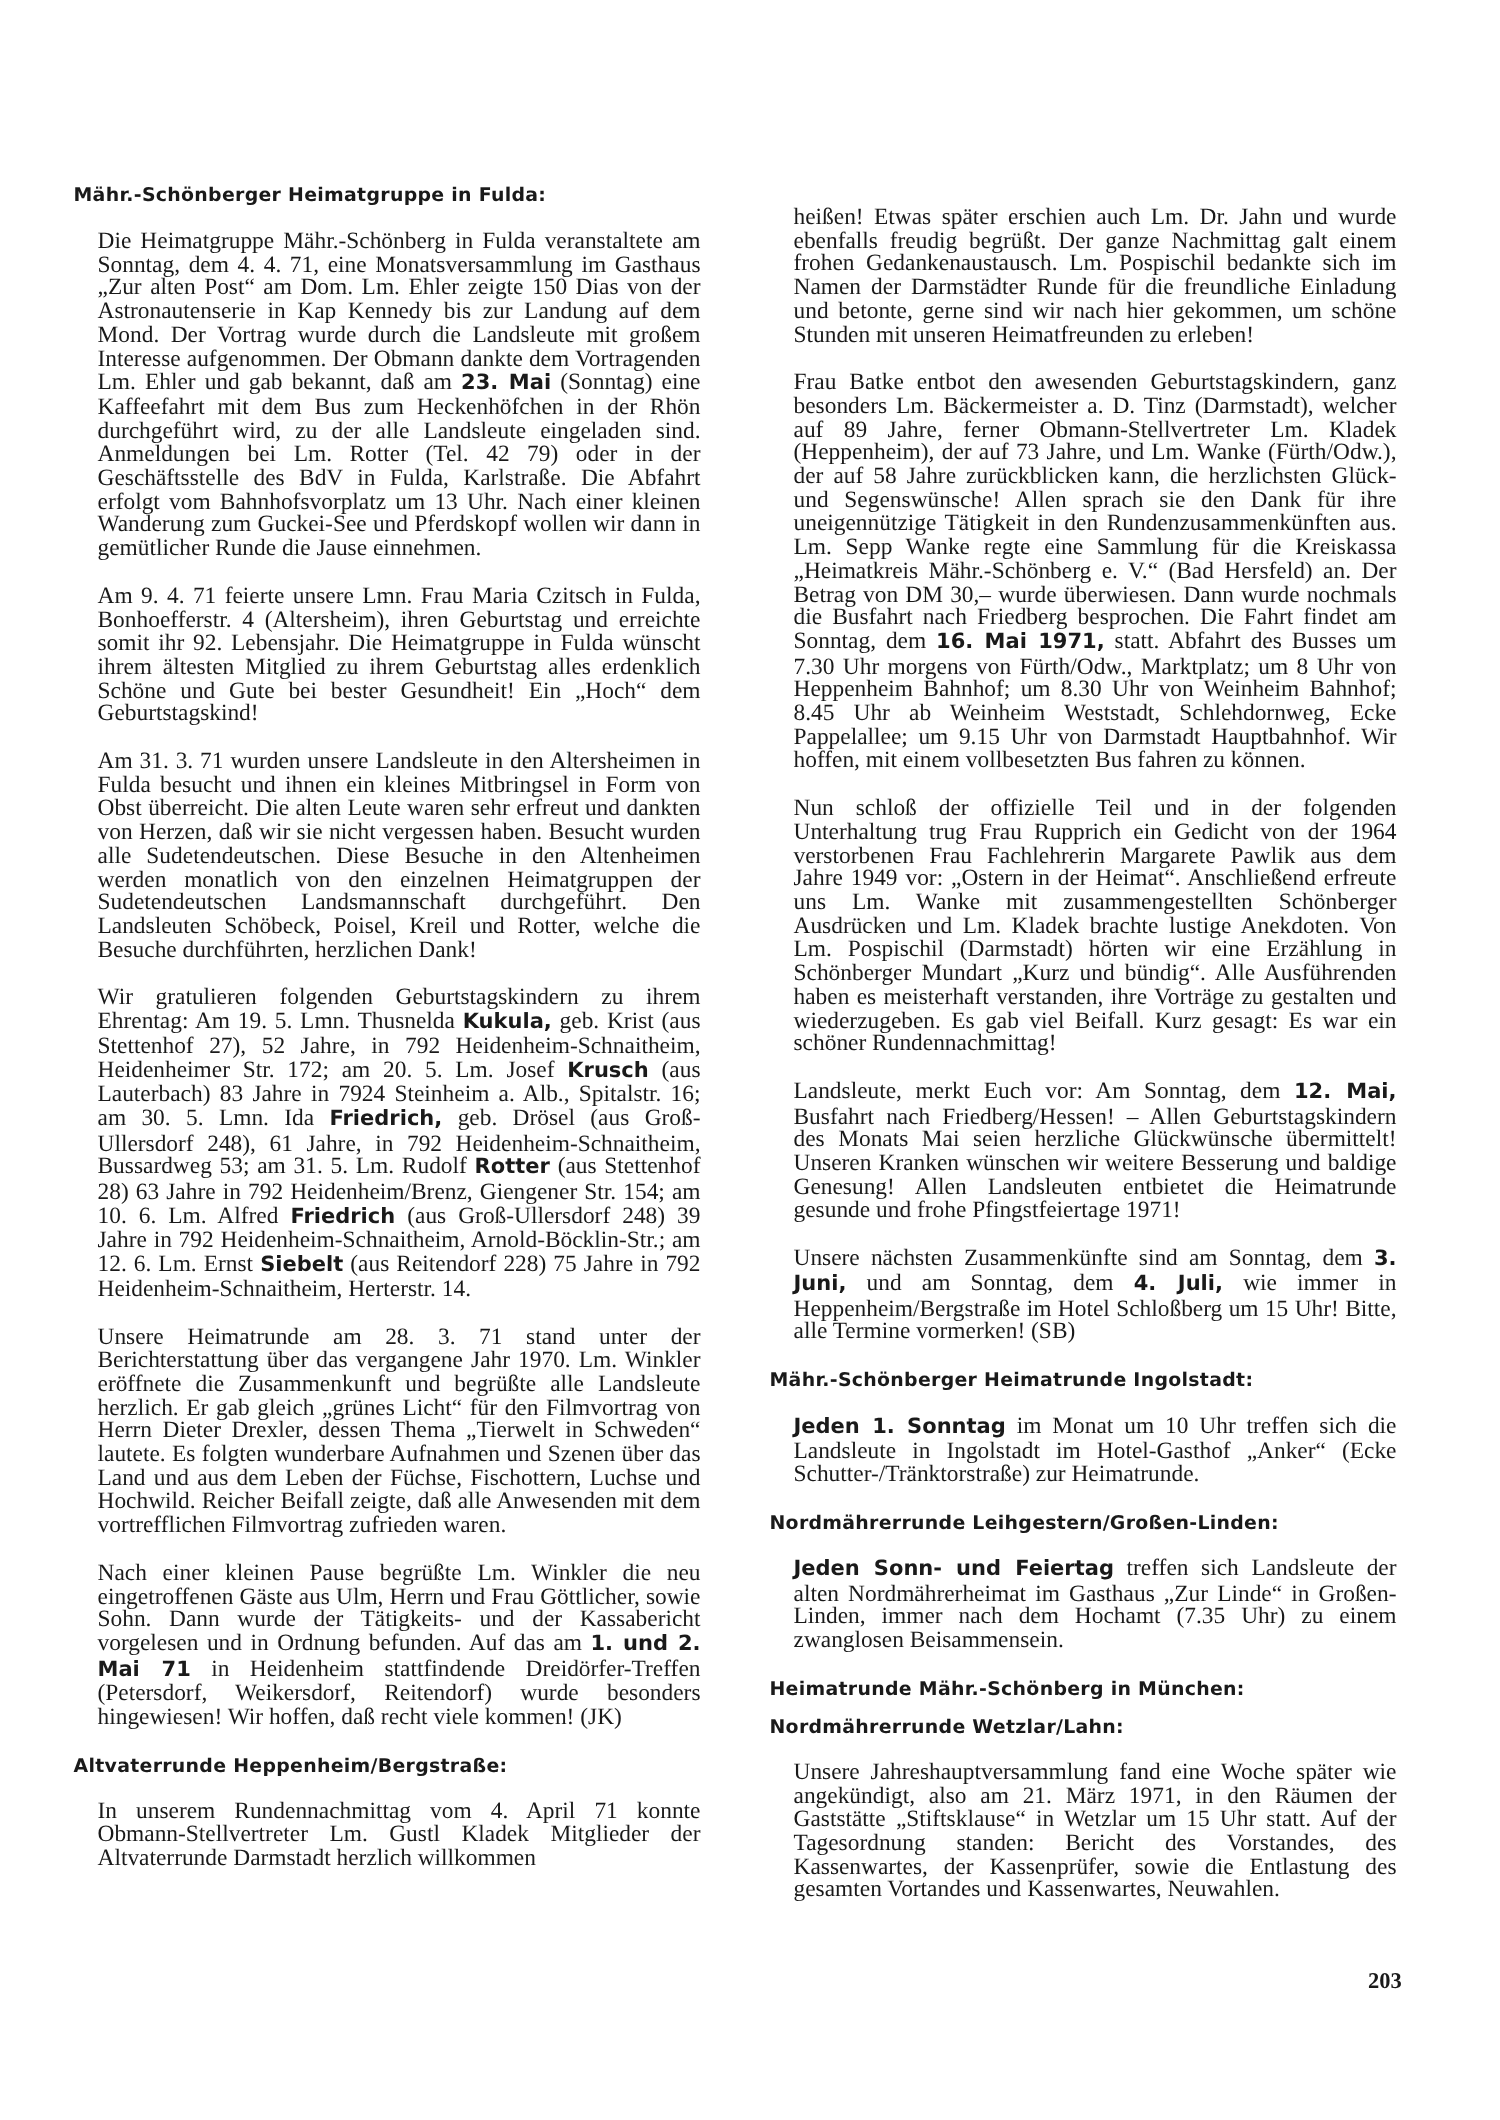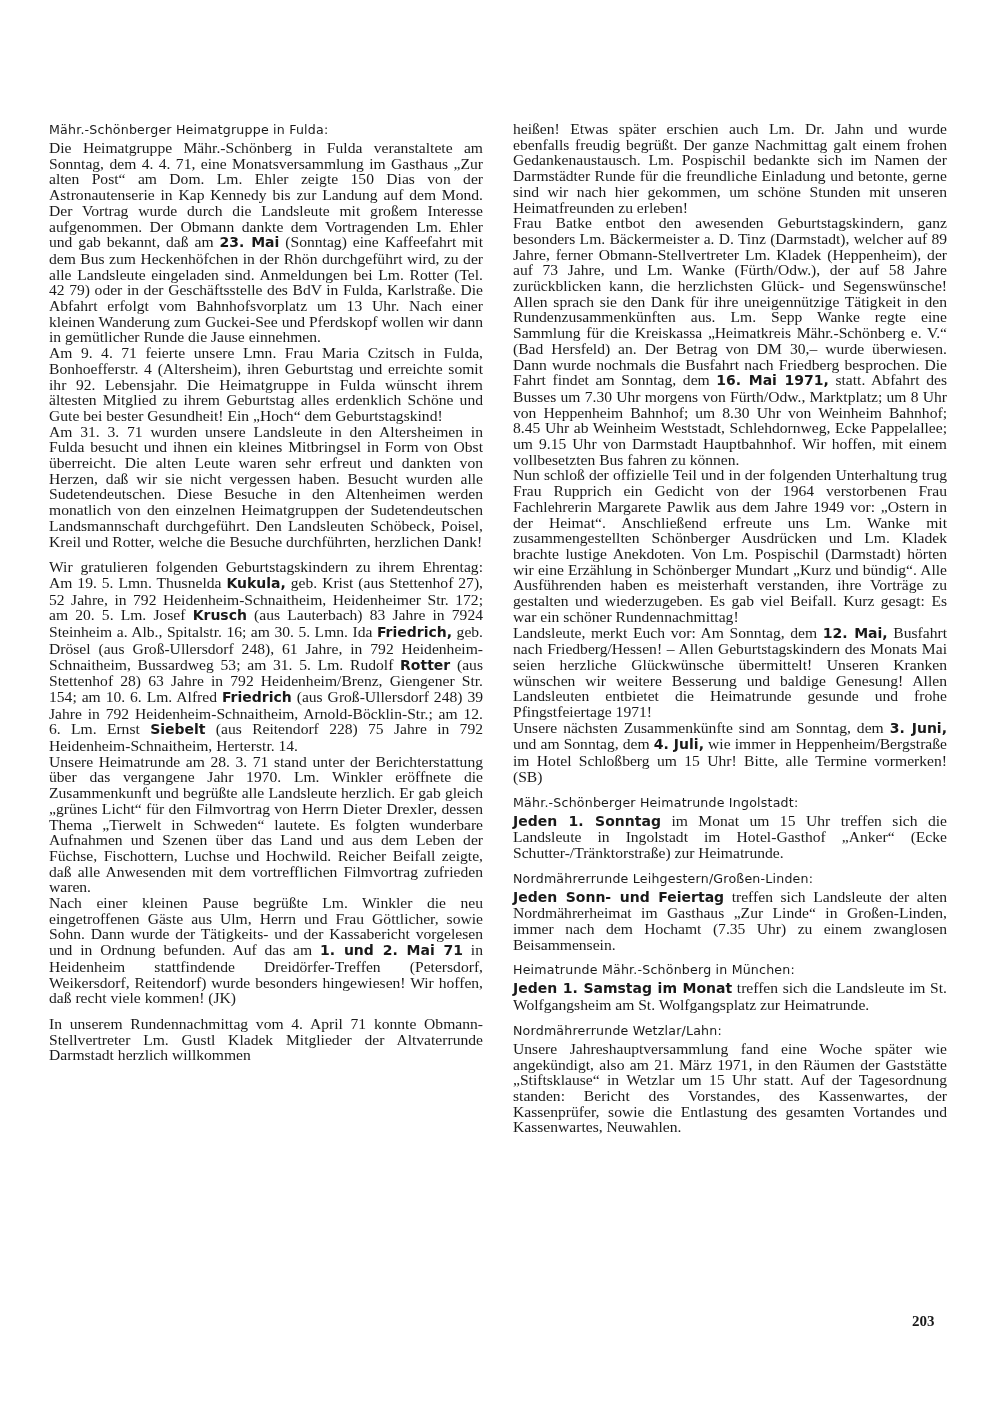--- a/index.html
+++ b/index.html
@@ -11,24 +11,24 @@
   .col {
     position: absolute; top: 118px; width: 434px;
     font-family: "Liberation Serif", "DejaVu Serif", serif;
     font-size: 15.6px; line-height: 15.7px; text-align: justify;
     hyphens: manual;
   }
   .col-left { left: 49px; top: 122px; }
   .col-right { left: 513px; top: 121px; }
   .heading {
     font-family: "DejaVu Sans", "Liberation Sans", sans-serif;
-    font-weight: normal; font-size: 12.6px; line-height: 15px;
+    font-weight: bold; font-size: 12.6px; line-height: 15px;
     letter-spacing: 0.2px; margin: 0 0 3px 0; text-align: left;
   }
-  .para { margin: 0; }
+  .para { margin: 16px; }
   .section { margin-bottom: 10px; }
   .b {
     font-family: "DejaVu Sans", "Liberation Sans", sans-serif;
     font-weight: bold; font-size: 14px;
   }
   .page-number {
     position: absolute; left: 912px; top: 1313px;
     font-family: "Liberation Serif", "DejaVu Serif", serif;
     font-weight: bold; font-size: 15px;
   }
@@ -43,42 +43,42 @@
         <p class="para"><span>Die Heimatgruppe Mähr.-Schönberg in Fulda veranstaltete am Sonntag, dem 4. 4. 71, eine Monatsversammlung im Gasthaus „Zur alten Post“ am Dom. Lm. Ehler zeigte 150 Dias von der Astronautenserie in Kap Kennedy bis zur Landung auf dem Mond. Der Vortrag wurde durch die Landsleute mit großem Interesse aufgenommen. Der Obmann dankte dem Vortragenden Lm. Ehler und gab bekannt, daß am </span><span class="b">23. Mai</span><span> (Sonntag) eine Kaffeefahrt mit dem Bus zum Heckenhöfchen in der Rhön durchgeführt wird, zu der alle Landsleute eingeladen sind. Anmeldungen bei Lm. Rotter (Tel. 42 79) oder in der Geschäftsstelle des BdV in Fulda, Karlstraße. Die Abfahrt erfolgt vom Bahnhofsvorplatz um 13 Uhr. Nach einer kleinen Wanderung zum Guckei-See und Pferdskopf wollen wir dann in gemütlicher Runde die Jause einnehmen.</span></p>
         <p class="para"><span>Am 9. 4. 71 feierte unsere Lmn. Frau Maria Czitsch in Fulda, Bonhoefferstr. 4 (Altersheim), ihren Geburtstag und erreichte somit ihr 92. Lebensjahr. Die Heimatgruppe in Fulda wünscht ihrem ältesten Mitglied zu ihrem Geburtstag alles erdenklich Schöne und Gute bei bester Gesundheit! Ein „Hoch“ dem Geburtstagskind!</span></p>
         <p class="para"><span>Am 31. 3. 71 wurden unsere Landsleute in den Altersheimen in Fulda besucht und ihnen ein kleines Mitbringsel in Form von Obst überreicht. Die alten Leute waren sehr erfreut und dankten von Herzen, daß wir sie nicht vergessen haben. Besucht wurden alle Sudetendeutschen. Diese Besuche in den Altenheimen werden monatlich von den einzelnen Heimatgruppen der Sudetendeutschen Landsmannschaft durchgeführt. Den Landsleuten Schöbeck, Poisel, Kreil und Rotter, welche die Besuche durchführten, herzlichen Dank!</span></p>
       </div>
       <div class="section">
         <p class="para"><span>Wir gratulieren folgenden Geburtstagskindern zu ihrem Ehrentag: Am 19. 5. Lmn. Thusnelda </span><span class="b">Kukula,</span><span> geb. Krist (aus Stettenhof 27), 52 Jahre, in 792 Heidenheim-Schnaitheim, Heidenheimer Str. 172; am 20. 5. Lm. Josef </span><span class="b">Krusch</span><span> (aus Lauterbach) 83 Jahre in 7924 Steinheim a. Alb., Spitalstr. 16; am 30. 5. Lmn. Ida </span><span class="b">Friedrich,</span><span> geb. Drösel (aus Groß-Ullersdorf 248), 61 Jahre, in 792 Heidenheim-Schnaitheim, Bussardweg 53; am 31. 5. Lm. Rudolf </span><span class="b">Rotter</span><span> (aus Stettenhof 28) 63 Jahre in 792 Heidenheim/Brenz, Giengener Str. 154; am 10. 6. Lm. Alfred </span><span class="b">Friedrich</span><span> (aus Groß-Ullersdorf 248) 39 Jahre in 792 Heidenheim-Schnaitheim, Arnold-Böcklin-Str.; am 12. 6. Lm. Ernst </span><span class="b">Siebelt</span><span> (aus Reitendorf 228) 75 Jahre in 792 Heidenheim-Schnaitheim, Herterstr. 14.</span></p>
         <p class="para"><span>Unsere Heimatrunde am 28. 3. 71 stand unter der Berichterstattung über das vergangene Jahr 1970. Lm. Winkler eröffnete die Zusammenkunft und begrüßte alle Landsleute herzlich. Er gab gleich „grünes Licht“ für den Filmvortrag von Herrn Dieter Drexler, dessen Thema „Tierwelt in Schweden“ lautete. Es folgten wunderbare Aufnahmen und Szenen über das Land und aus dem Leben der Füchse, Fischottern, Luchse und Hochwild. Reicher Beifall zeigte, daß alle Anwesenden mit dem vortrefflichen Filmvortrag zufrieden waren.</span></p>
         <p class="para"><span>Nach einer kleinen Pause begrüßte Lm. Winkler die neu eingetroffenen Gäste aus Ulm, Herrn und Frau Göttlicher, sowie Sohn. Dann wurde der Tätigkeits- und der Kassabericht vorgelesen und in Ordnung befunden. Auf das am </span><span class="b">1. und 2. Mai 71</span><span> in Heidenheim stattfindende Dreidörfer-Treffen (Petersdorf, Weikersdorf, Reitendorf) wurde besonders hingewiesen! Wir hoffen, daß recht viele kommen! (JK)</span></p>
       </div>
       <div class="section">
+        <div class="heading">Altvaterrunde Heppenheim/Bergstraße:</div>
         <p class="para"><span>In unserem Rundennachmittag vom 4. April 71 konnte Obmann-Stellvertreter Lm. Gustl Kladek Mitglieder der Altvaterrunde Darmstadt herzlich willkommen</span></p>
       </div>
     </div>
   <div class="col col-right">
       <div class="section">
         <p class="para"><span>heißen! Etwas später erschien auch Lm. Dr. Jahn und wurde ebenfalls freudig begrüßt. Der ganze Nachmittag galt einem frohen Gedankenaustausch. Lm. Pospischil bedankte sich im Namen der Darmstädter Runde für die freundliche Einladung und betonte, gerne sind wir nach hier gekommen, um schöne Stunden mit unseren Heimatfreunden zu erleben!</span></p>
         <p class="para"><span>Frau Batke entbot den awesenden Geburtstagskindern, ganz besonders Lm. Bäckermeister a. D. Tinz (Darmstadt), welcher auf 89 Jahre, ferner Obmann-Stellvertreter Lm. Kladek (Heppenheim), der auf 73 Jahre, und Lm. Wanke (Fürth/Odw.), der auf 58 Jahre zurückblicken kann, die herzlichsten Glück- und Segenswünsche! Allen sprach sie den Dank für ihre uneigennützige Tätigkeit in den Rundenzusammenkünften aus. Lm. Sepp Wanke regte eine Sammlung für die Kreiskassa „Heimatkreis Mähr.-Schönberg e. V.“ (Bad Hersfeld) an. Der Betrag von DM 30,– wurde überwiesen. Dann wurde nochmals die Busfahrt nach Friedberg besprochen. Die Fahrt findet am Sonntag, dem </span><span class="b">16. Mai 1971,</span><span> statt. Abfahrt des Busses um 7.30 Uhr morgens von Fürth/Odw., Marktplatz; um 8 Uhr von Heppenheim Bahnhof; um 8.30 Uhr von Weinheim Bahnhof; 8.45 Uhr ab Weinheim Weststadt, Schlehdornweg, Ecke Pappelallee; um 9.15 Uhr von Darmstadt Hauptbahnhof. Wir hoffen, mit einem vollbesetzten Bus fahren zu können.</span></p>
         <p class="para"><span>Nun schloß der offizielle Teil und in der folgenden Unterhaltung trug Frau Rupprich ein Gedicht von der 1964 verstorbenen Frau Fachlehrerin Margarete Pawlik aus dem Jahre 1949 vor: „Ostern in der Heimat“. Anschließend erfreute uns Lm. Wanke mit zusammengestellten Schönberger Ausdrücken und Lm. Kladek brachte lustige Anekdoten. Von Lm. Pospischil (Darmstadt) hörten wir eine Erzählung in Schönberger Mundart „Kurz und bündig“. Alle Ausführenden haben es meisterhaft verstanden, ihre Vorträge zu gestalten und wiederzugeben. Es gab viel Beifall. Kurz gesagt: Es war ein schöner Rundennachmittag!</span></p>
         <p class="para"><span>Landsleute, merkt Euch vor: Am Sonntag, dem </span><span class="b">12. Mai,</span><span> Busfahrt nach Friedberg/Hessen! – Allen Geburtstagskindern des Monats Mai seien herzliche Glückwünsche übermittelt! Unseren Kranken wünschen wir weitere Besserung und baldige Genesung! Allen Landsleuten entbietet die Heimatrunde gesunde und frohe Pfingstfeiertage 1971!</span></p>
         <p class="para"><span>Unsere nächsten Zusammenkünfte sind am Sonntag, dem </span><span class="b">3. Juni,</span><span> und am Sonntag, dem </span><span class="b">4. Juli,</span><span> wie immer in Heppenheim/Bergstraße im Hotel Schloßberg um 15 Uhr! Bitte, alle Termine vormerken! (SB)</span></p>
       </div>
       <div class="section">
         <div class="heading">Mähr.-Schönberger Heimatrunde Ingolstadt:</div>
-        <p class="para"><span class="b">Jeden 1. Sonntag</span><span> im Monat um 15 Uhr treffen sich die Landsleute in Ingolstadt im Hotel-Gasthof „Anker“ (Ecke Schutter-/Tränktorstraße) zur Heimatrunde.</span></p>
+        <p class="para"><span class="b">Jeden 1. Sonntag</span><span> im Monat um 10 Uhr treffen sich die Landsleute in Ingolstadt im Hotel-Gasthof „Anker“ (Ecke Schutter-/Tränktorstraße) zur Heimatrunde.</span></p>
       </div>
       <div class="section">
         <div class="heading">Nordmährerrunde Leihgestern/Großen-Linden:</div>
         <p class="para"><span class="b">Jeden Sonn- und Feiertag</span><span> treffen sich Landsleute der alten Nordmährerheimat im Gasthaus „Zur Linde“ in Großen-Linden, immer nach dem Hochamt (7.35 Uhr) zu einem zwanglosen Beisammensein.</span></p>
       </div>
       <div class="section">
         <div class="heading">Heimatrunde Mähr.-Schönberg in München:</div>
-        <p class="para"><span class="b">Jeden 1. Samstag im Monat</span><span> treffen sich die Landsleute im St. Wolfgangsheim am St. Wolfgangsplatz zur Heimatrunde.</span></p>
       </div>
       <div class="section">
         <div class="heading">Nordmährerrunde Wetzlar/Lahn:</div>
         <p class="para"><span>Unsere Jahreshauptversammlung fand eine Woche später wie angekündigt, also am 21. März 1971, in den Räumen der Gaststätte „Stiftsklause“ in Wetzlar um 15 Uhr statt. Auf der Tagesordnung standen: Bericht des Vorstandes, des Kassenwartes, der Kassenprüfer, sowie die Entlastung des gesamten Vortandes und Kassenwartes, Neuwahlen.</span></p>
       </div>
     </div>
   <div class="page-number">203</div>
 </div>
 
 </body></html>

